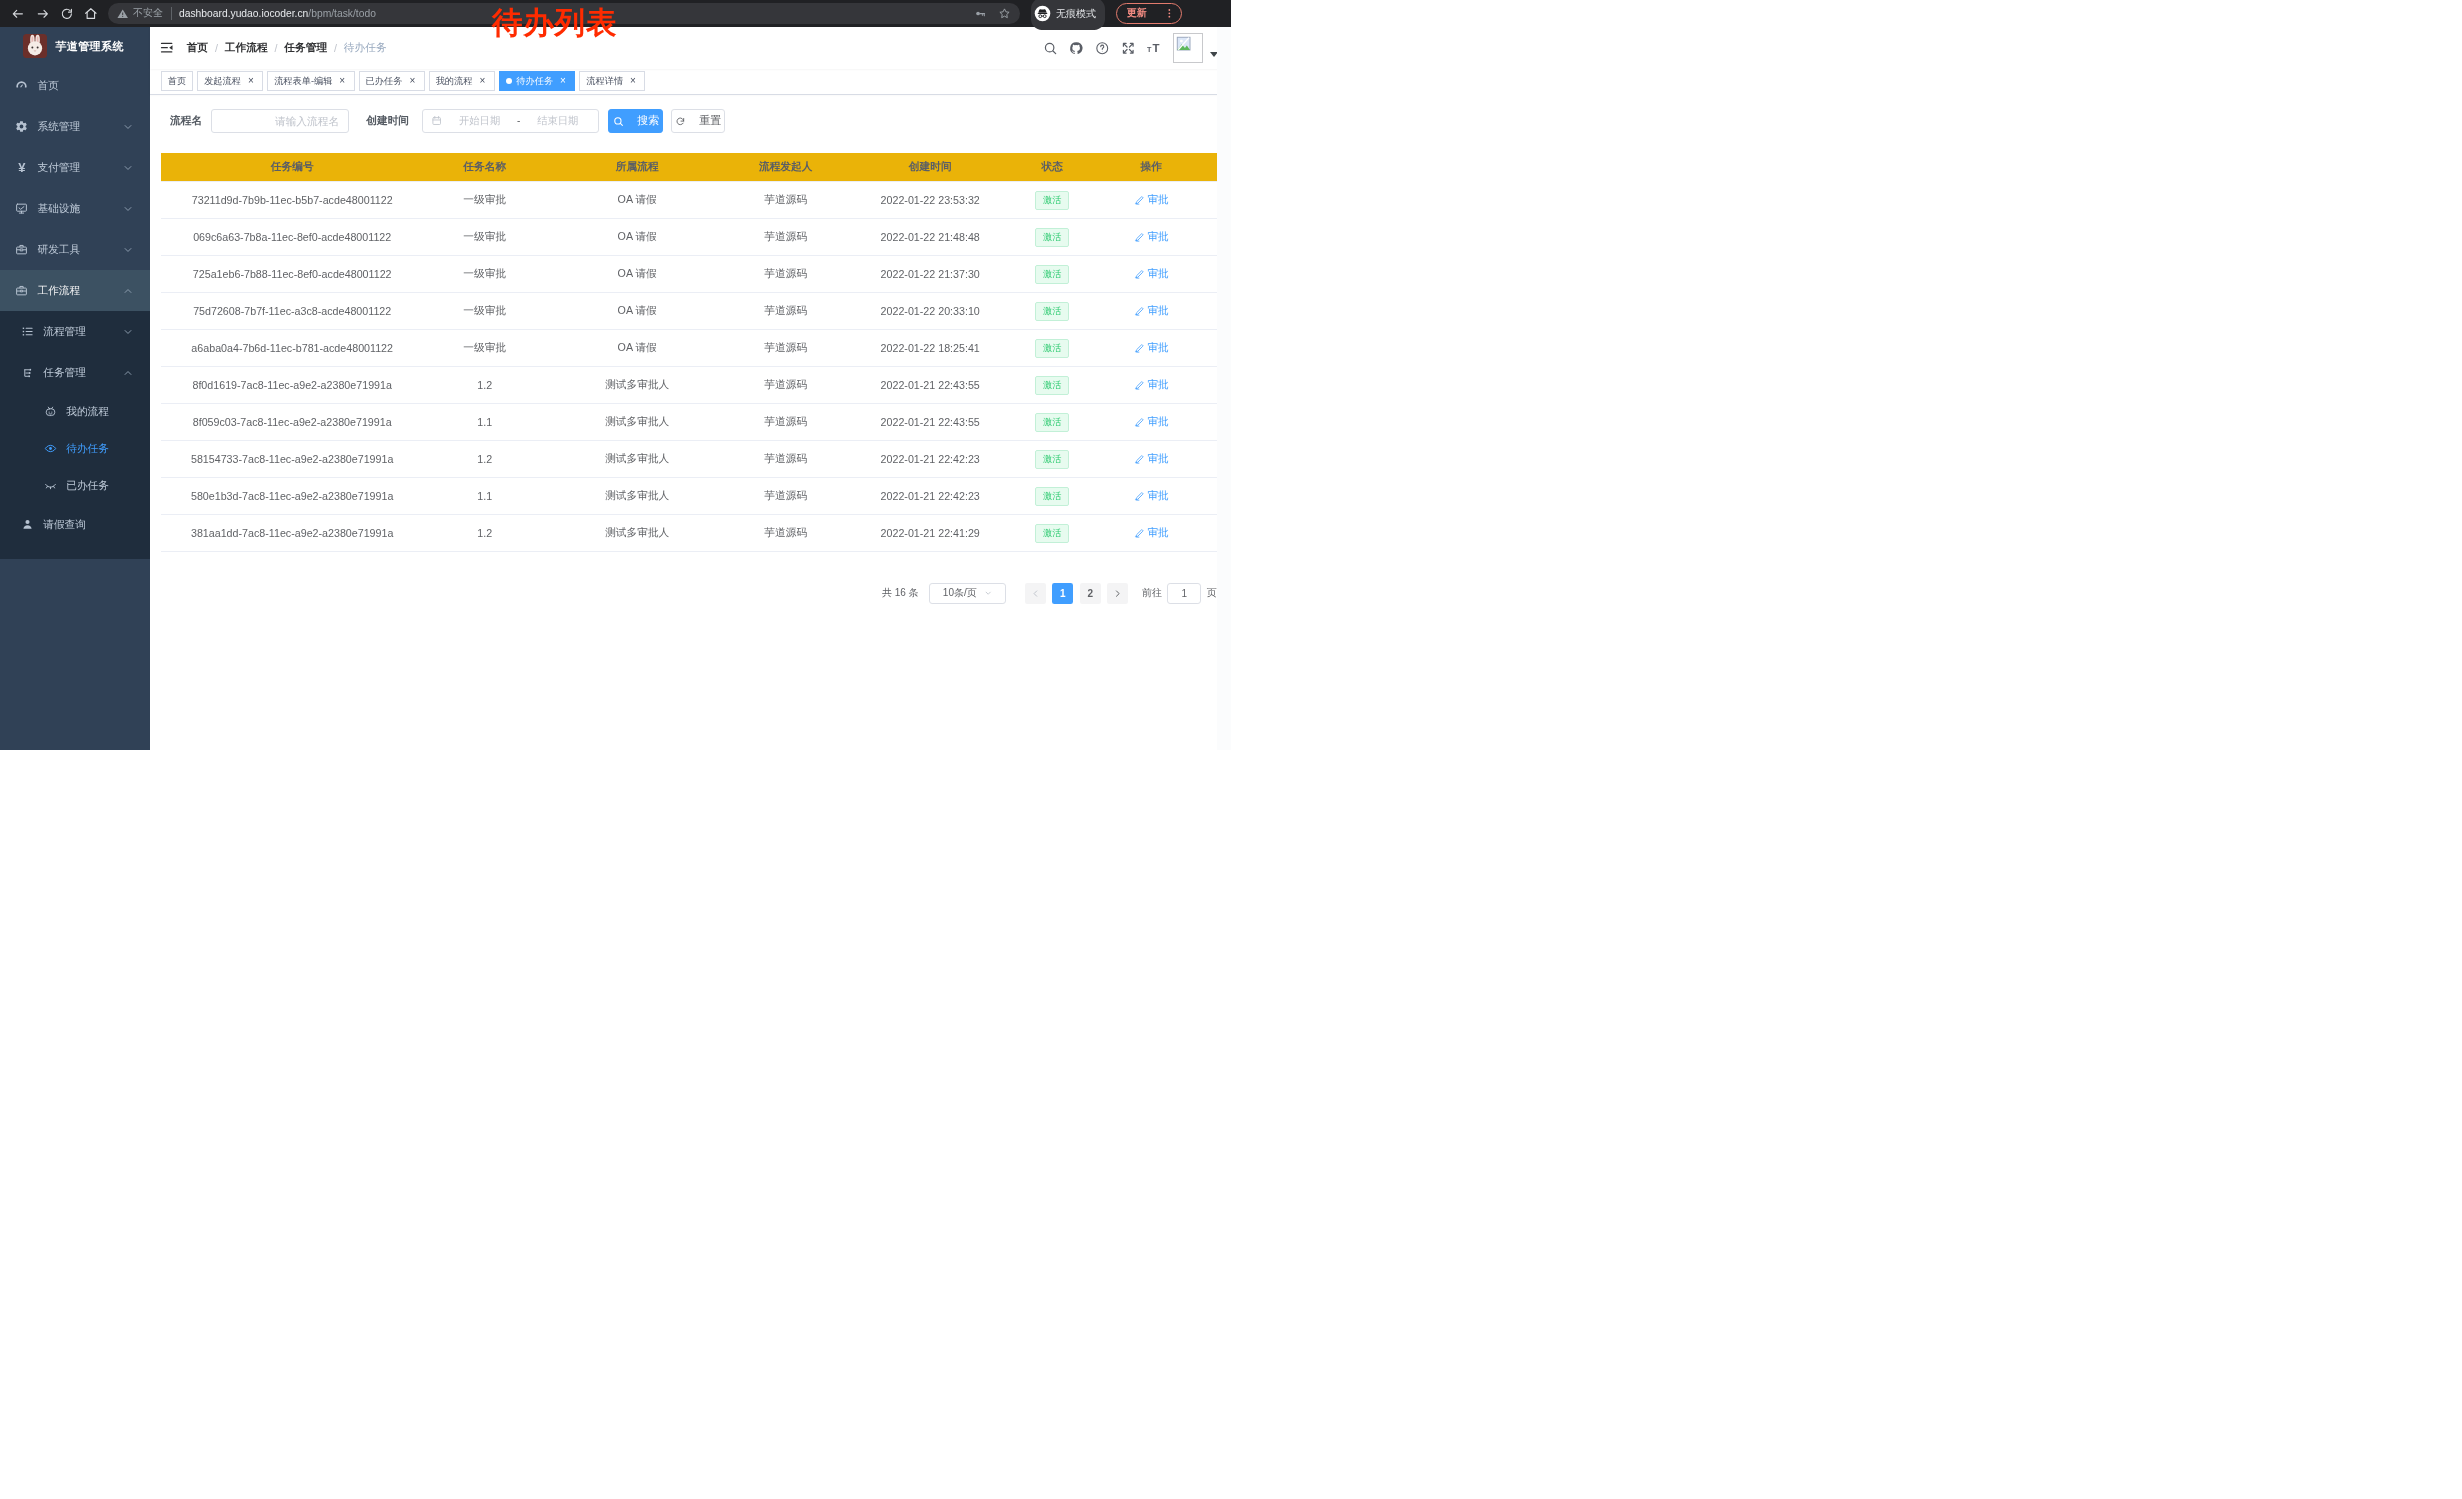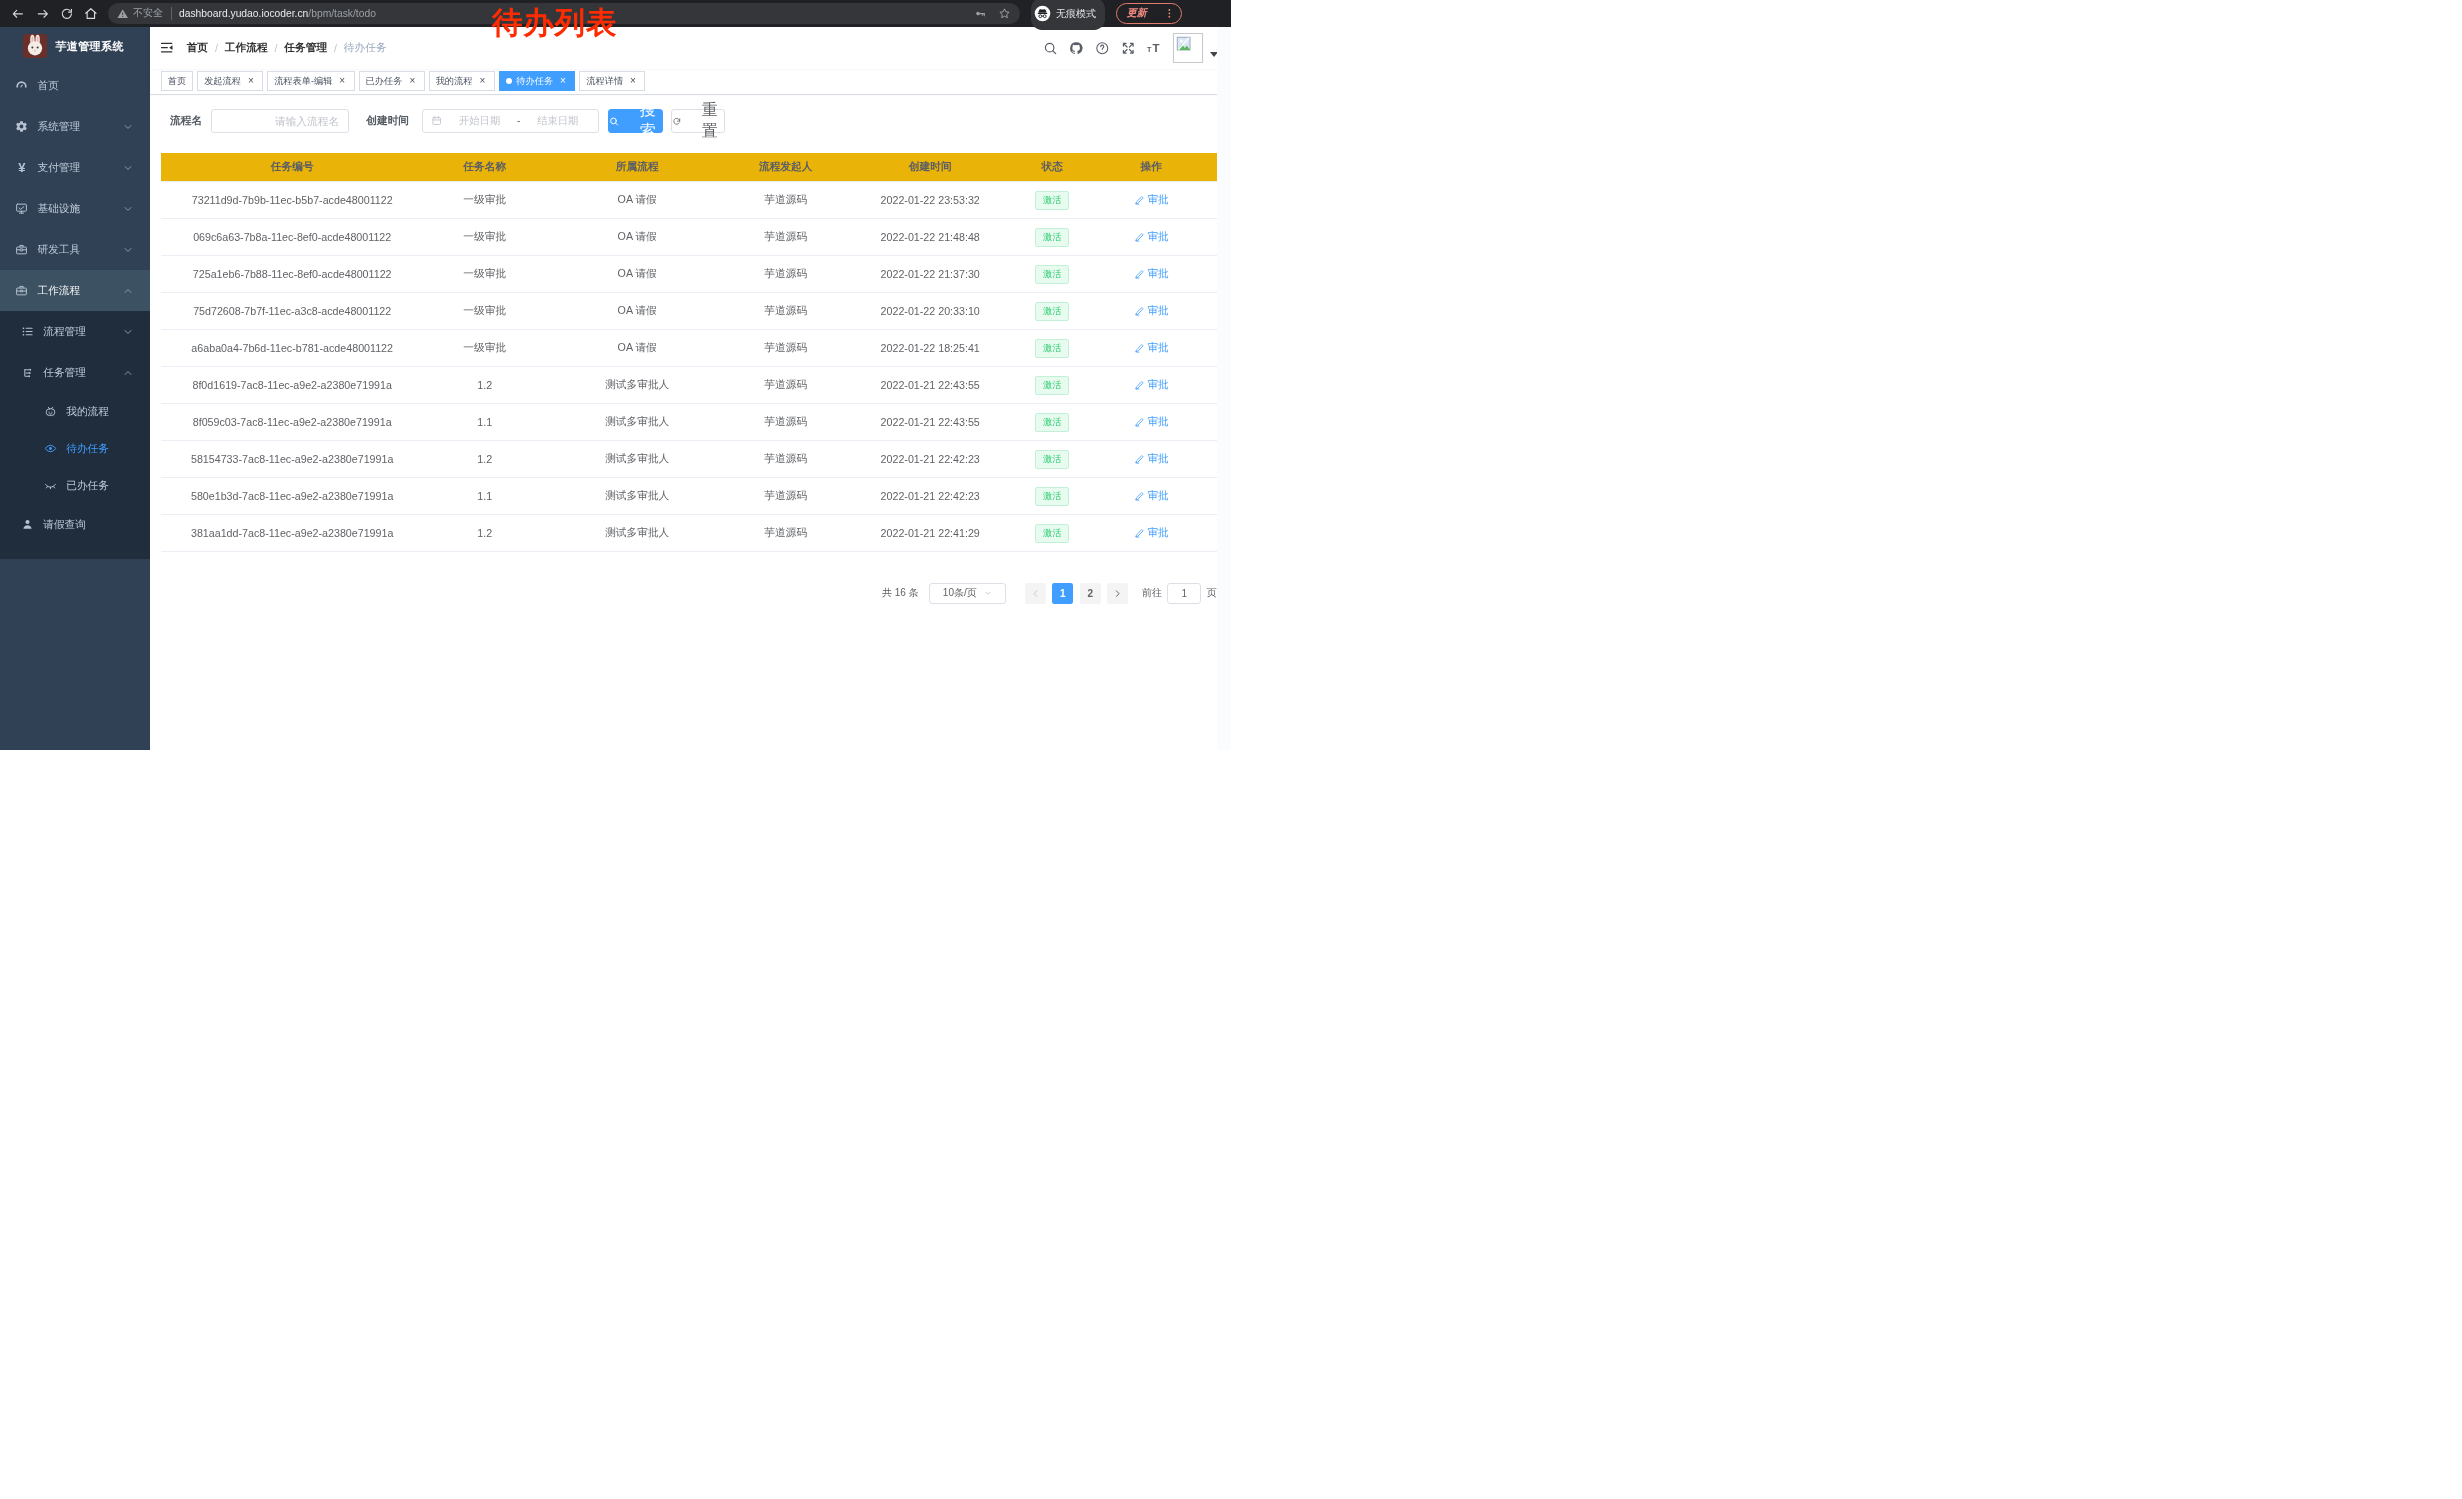--- a/index.html
+++ b/index.html
@@ -20,21 +20,21 @@
   .url { font-size:10.3px; flex:1; white-space:nowrap; overflow:hidden; }
   .host { color:#e8eaed; }
   .upath { color:#9aa0a6; }
   .keyic { width:13px; height:13px; color:#9aa0a6; margin-right:10.7px; }
   .staric { width:13px; height:13px; color:#9aa0a6; }
   .incog { margin-left:10.7px; height:32px; background:#35363a; border-radius:10.7px; display:flex;
            align-items:center; gap:5.3px; padding:0 9.2px 0 3.1px; color:#e8eaed; font-size:10px; flex:none;justify-content:space-between; }
   .incogic { width:17px; height:17px; }
   .updatepill { margin-left:10.7px; height:21.4px; border:1.5px solid #e37b6d; border-radius:11.4px;
                 display:flex; align-items:center; gap:17px; padding:0 6.9px 0 10px; color:#f28b82;
-                font-size:10px; font-weight:bold; flex:none;font-style:italic; }
+                font-size:10px; font-weight:bold; flex:none; }
   .dots { width:10.7px; height:10.7px; color:#f28b82; }
 
   
   .app { position:absolute; top:27px; left:0; width:1231px; height:723px; display:flex; }
   .sidebar { width:150px; background:#304156; height:723px; flex:none; position:relative; }
   .logo-row { height:38px; display:flex; align-items:center; padding-left:23px; gap:8.4px; }
   .logo-img { width:24px; height:24px; border-radius:3.1px; overflow:hidden; flex:none; }
   .logo-title { color:#fff; font-size:11px; font-weight:bold; letter-spacing:0.4px; }
   .m-item { display:flex; align-items:center; color:#bfcbd9; font-size:10.7px; cursor:pointer; }
   .m-item.lv0 { height:41px; padding-left:15.3px; }
@@ -86,21 +86,21 @@
   .f-label { font-weight:bold; color:#555b63; margin-right:9.2px; }
   .f-input { width:138px; height:24.4px; border:0.8px solid #dcdfe6; border-radius:3px; padding:0 9.2px;
              font-size:10.7px; color:#606266; outline:none; font-family:inherit;text-align:right; }
   .f-input::placeholder { color:#c0c4cc; }
   .f-date { margin-left:17px; width:177px; height:24.4px; border:0.8px solid #dcdfe6; border-radius:3.1px;
             display:flex; align-items:center; padding:0 7.6px; gap:4.6px; }
   .f-date .cal { width:11.4px; height:11.4px; color:#c0c4cc; flex:none; }
   .f-date .ph { color:#c0c4cc; font-size:10.3px; flex:1; text-align:center; }
   .f-date .dsep { color:#606266; font-size:10px; }
   .btn { height:24.4px; border-radius:3.1px; display:inline-flex; align-items:center; justify-content:center;
-         gap:14px; font-size:16px; cursor:pointer; }
+         gap:14px; font-size:11px; cursor:pointer; }
   .btn .bic { width:10.7px; height:10.7px; }
   .btn-primary { background:#409eff; color:#fff; border:0.8px solid #409eff; width:55px; margin-left:9.2px; }
   .btn-plain { background:#fff; color:#606266; border:0.8px solid #dcdfe6; width:54px; margin-left:7.6px; }
 
   
   .table { margin:20px 15.3px 0 10.7px; width:1056px; }
   .tr { display:flex; align-items:center; }
   .thead { background:#eab308; border-bottom:0.8px solid #ebeef5; height:29px; }
   .th { font-size:10.7px; color:#5a5e66; font-weight:bold; text-align:center; }
   .tbody .tr { height:37px; border-bottom:0.8px solid #ebeef5; }

